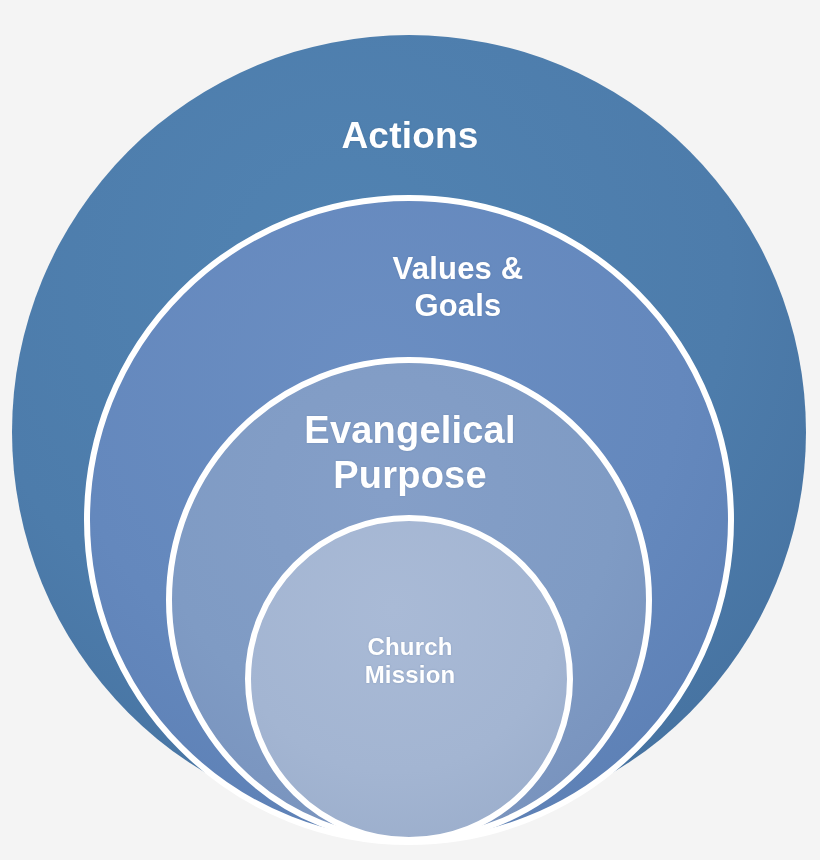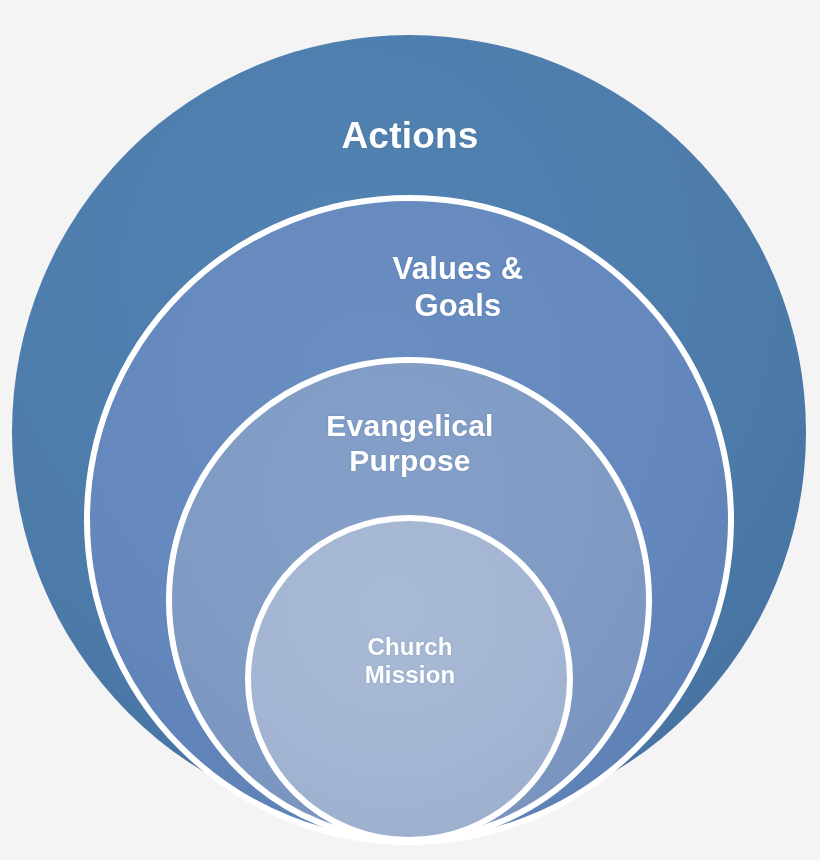--- a/index.html
+++ b/index.html
@@ -48,21 +48,21 @@
     left: 0;
     width: 820px;
     top: 251px;
     font-size: 31px;
     padding-left: 48px;
   }
   #label-evangelical-purpose {
     left: 0;
     width: 820px;
     top: 408px;
-    font-size: 30px;
+    font-size: 38px;
   }
   #label-church-mission {
     left: 0;
     width: 820px;
     top: 633px;
     font-size: 24px;
   }
 </style>
 </head>
 <body>

